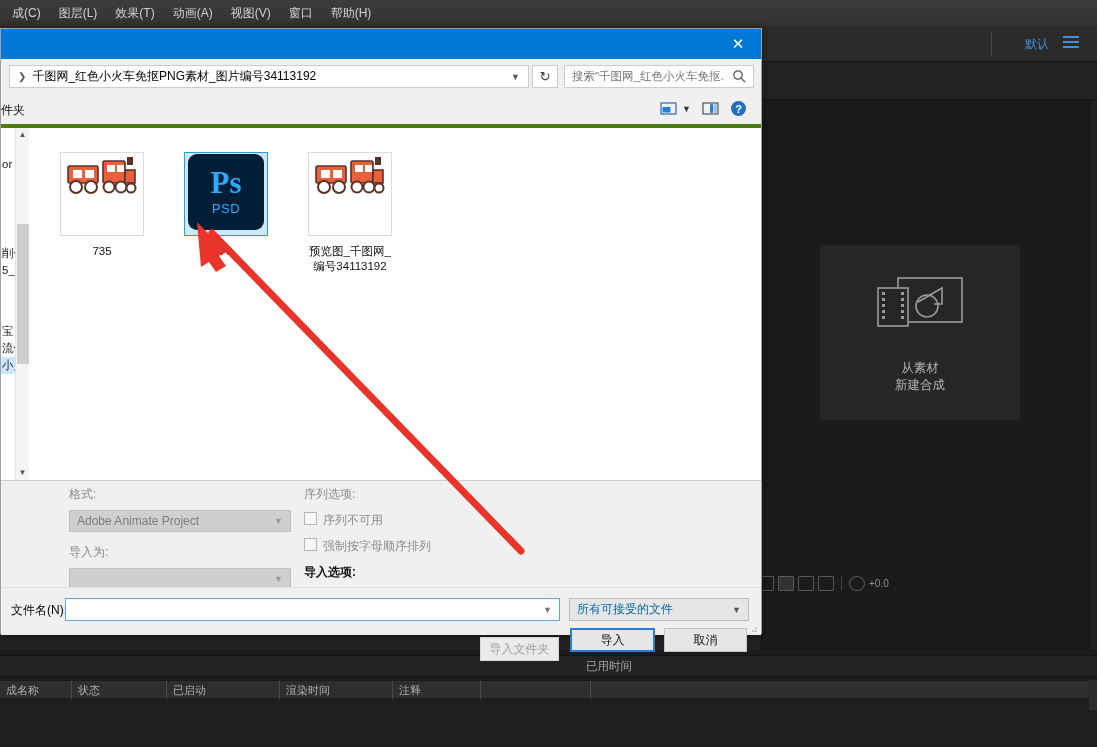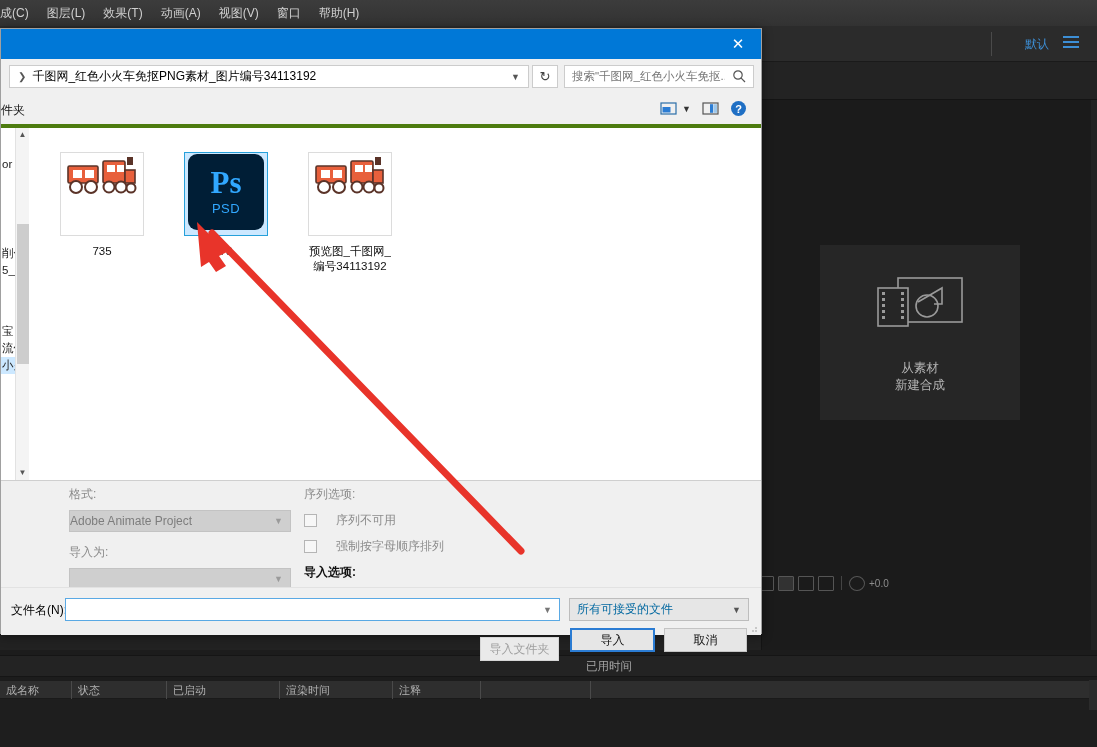--- a/index.html
+++ b/index.html
@@ -12,21 +12,21 @@
   #root { position: relative; width: 1097px; height: 747px; }
 
   
   .ae-menubar {
     position: absolute; left: 0; top: 0; width: 1097px; height: 26px;
     background: linear-gradient(to bottom, #3c3c3c 0%, #323232 100%);
     display: flex; align-items: center;
     color: #d0d0d0; font-size: 12px;
   }
   .ae-menubar .menu-item { padding: 0 9px; white-space: nowrap; line-height: 26px; }
-  .ae-menubar .menu-item:first-child { padding-left: 0; }
+  .ae-menubar .menu-item:first-child { padding-left: 12px; }
 
   .ae-toolbar {
     position: absolute; left: 0; top: 26px; width: 1097px; height: 36px;
     background: #2b2b2b; border-bottom: 1px solid #1a1a1a;
   }
   .ae-ws-divider {
     position: absolute; right: 105px; top: 6px; width: 1px; height: 24px;
     background: #4a4a4a;
   }
   .ae-ws-label {
@@ -219,23 +219,23 @@
   .dlg-options {
     position: absolute; left: 0; top: 452px; width: 100%; height: 106px;
     background: #f0f0f0;
   }
   .opt-lbl { font-size: 12px; color: #8b8b8b; }
   .opt-lbl.dark { color: #111; font-weight: bold; }
   .combo {
     height: 22px; background: #cfcfcf; border: 1px solid #c3c3c3;
     display: flex; align-items: center; position: relative;
   }
-  .combo span { font-size: 12px; color: #7d7d7d; padding-left: 0; }
+  .combo span { font-size: 12px; color: #7d7d7d; padding-left: 7px; }
   .combo .cv { position: absolute; right: 7px; font-size: 9px; color: #9a9a9a; }
-  .chk-row { display: flex; align-items: center; gap: 19px; margin-bottom: 9px; }
+  .chk-row { display: flex; align-items: flex-start; gap: 6px; margin-bottom: 9px; }
   .chk {
     width: 13px; height: 13px; border: 1px solid #b5b5b5; background: #f7f7f7;
   }
   .chk.dark { border: 1px solid #4a4a4a; background: #fff; }
   .chk-lbl { font-size: 12px; color: #8b8b8b; }
   .chk-lbl.blue { color: #1f6fc4; }
 
   .dlg-footer {
     position: absolute; left: 0; top: 558px; width: 100%; height: 48px;
     background: #f0f0f0; border-top: 1px solid #e2e2e2;

